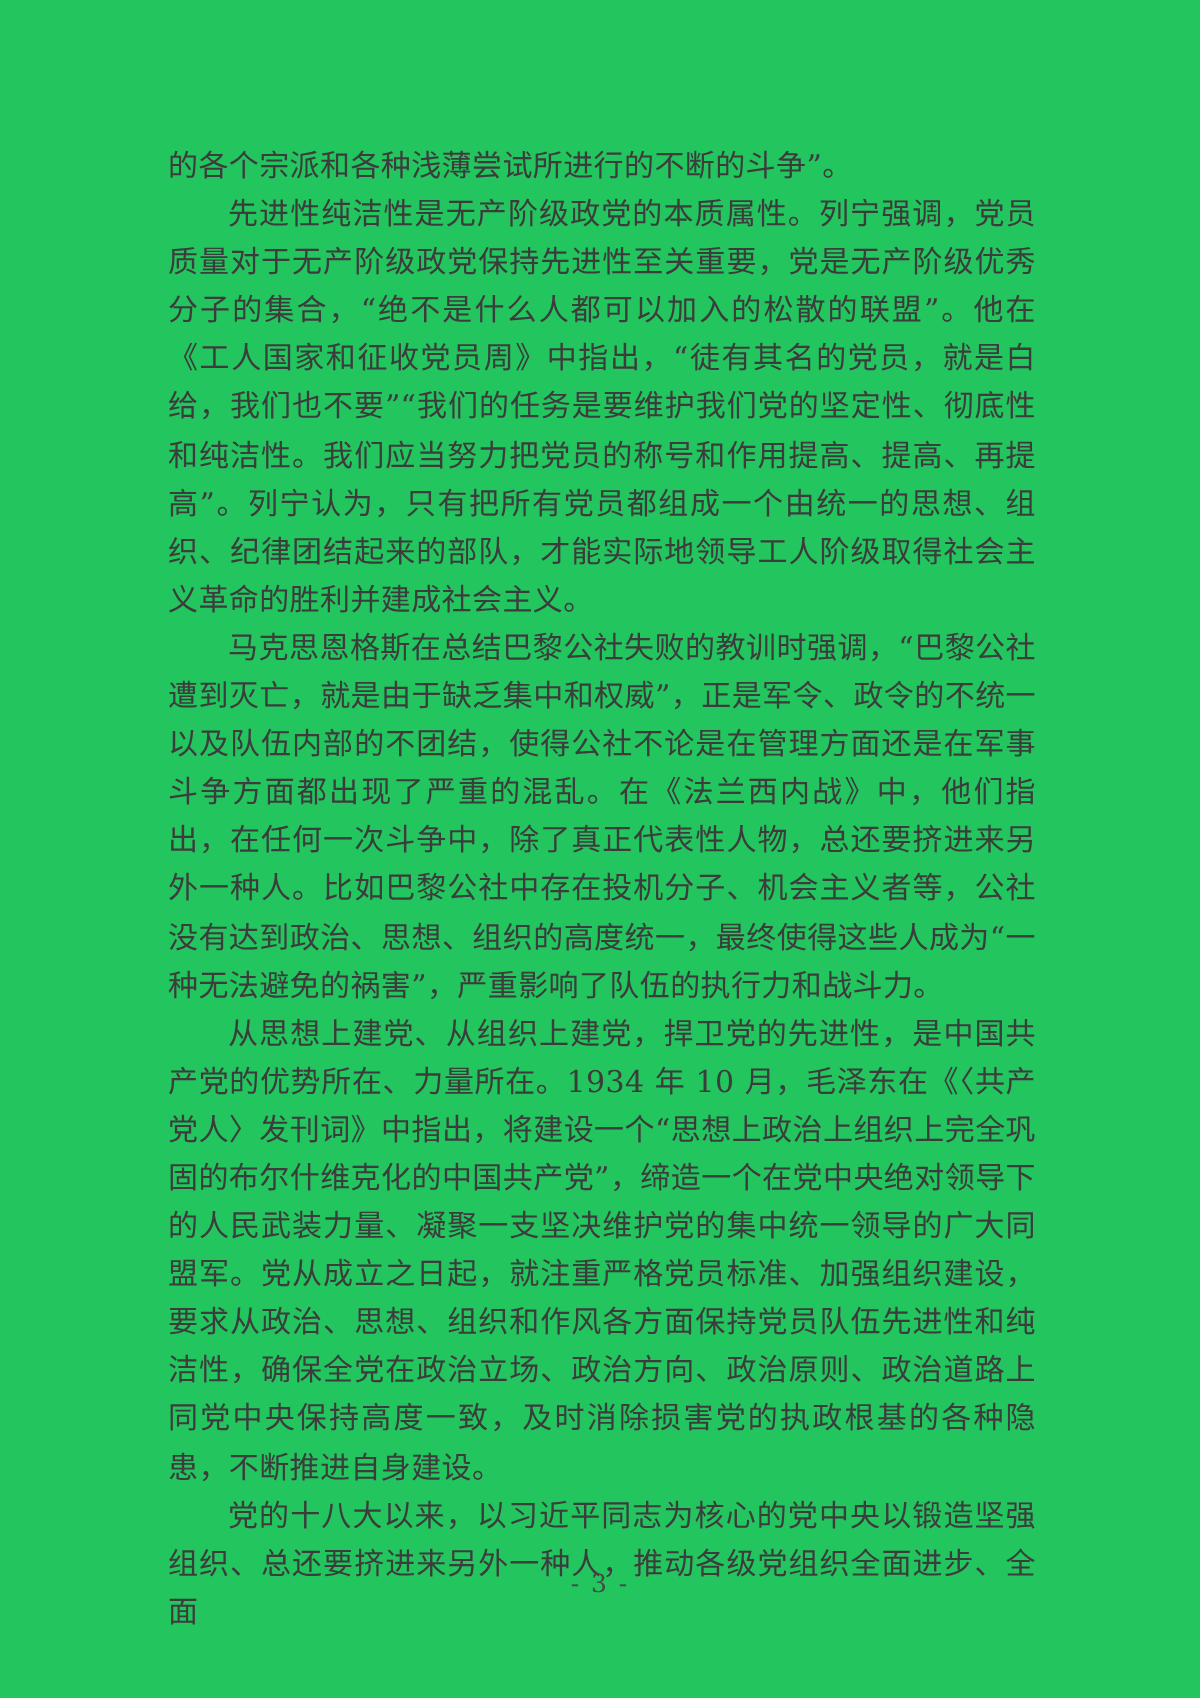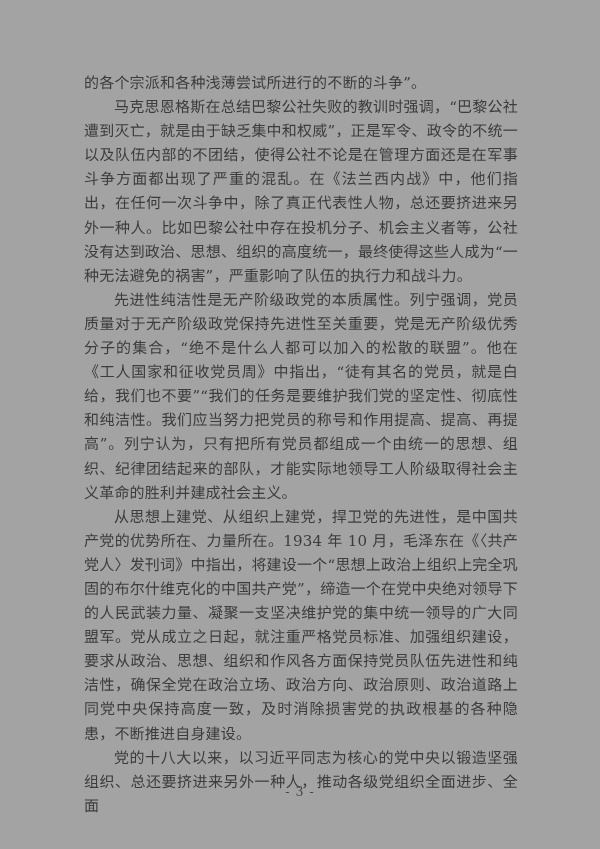--- a/index.html
+++ b/index.html
@@ -4,21 +4,21 @@
 <style>
   html, body {
     margin: 0;
     padding: 0;
     background: #ffffff;
   }
   .page {
     position: relative;
     width: 600px;
     height: 849px;
-    background: #a3a3a3;
+    background: #22c55e;
     overflow: hidden;
     font-family: "DejaVu Serif", "Liberation Serif", serif;
     color: #3c3c3c;
   }
   .doc-body {
     position: absolute;
     left: 84px;
     top: 71px;
     width: 434px;
     font-size: 15px;
@@ -45,21 +45,21 @@
     color: #474747;
   }
 </style>
 </head>
 <body>
 
 <div class="page">
 
   <div class="doc-body">
     <p class="para">的各个宗派和各种浅薄尝试所进行的不断的斗争”。</p>
+    <p class="para indent">先进性纯洁性是无产阶级政党的本质属性。列宁强调，党员质量对于无产阶级政党保持先进性至关重要，党是无产阶级优秀分子的集合，“绝不是什么人都可以加入的松散的联盟”。他在《工人国家和征收党员周》中指出，“徒有其名的党员，就是白给，我们也不要”“我们的任务是要维护我们党的坚定性、彻底性和纯洁性。我们应当努力把党员的称号和作用提高、提高、再提高”。列宁认为，只有把所有党员都组成一个由统一的思想、组织、纪律团结起来的部队，才能实际地领导工人阶级取得社会主义革命的胜利并建成社会主义。</p>
     <p class="para indent">马克思恩格斯在总结巴黎公社失败的教训时强调，“巴黎公社遭到灭亡，就是由于缺乏集中和权威”，正是军令、政令的不统一以及队伍内部的不团结，使得公社不论是在管理方面还是在军事斗争方面都出现了严重的混乱。在《法兰西内战》中，他们指出，在任何一次斗争中，除了真正代表性人物，总还要挤进来另外一种人。比如巴黎公社中存在投机分子、机会主义者等，公社没有达到政治、思想、组织的高度统一，最终使得这些人成为“一种无法避免的祸害”，严重影响了队伍的执行力和战斗力。</p>
-    <p class="para indent">先进性纯洁性是无产阶级政党的本质属性。列宁强调，党员质量对于无产阶级政党保持先进性至关重要，党是无产阶级优秀分子的集合，“绝不是什么人都可以加入的松散的联盟”。他在《工人国家和征收党员周》中指出，“徒有其名的党员，就是白给，我们也不要”“我们的任务是要维护我们党的坚定性、彻底性和纯洁性。我们应当努力把党员的称号和作用提高、提高、再提高”。列宁认为，只有把所有党员都组成一个由统一的思想、组织、纪律团结起来的部队，才能实际地领导工人阶级取得社会主义革命的胜利并建成社会主义。</p>
     <p class="para indent">从思想上建党、从组织上建党，捍卫党的先进性，是中国共产党的优势所在、力量所在。1934 年 10 月，毛泽东在《〈共产党人〉发刊词》中指出，将建设一个“思想上政治上组织上完全巩固的布尔什维克化的中国共产党”，缔造一个在党中央绝对领导下的人民武装力量、凝聚一支坚决维护党的集中统一领导的广大同盟军。党从成立之日起，就注重严格党员标准、加强组织建设，要求从政治、思想、组织和作风各方面保持党员队伍先进性和纯洁性，确保全党在政治立场、政治方向、政治原则、政治道路上同党中央保持高度一致，及时消除损害党的执政根基的各种隐患，不断推进自身建设。</p>
     <p class="para indent">党的十八大以来，以习近平同志为核心的党中央以锻造坚强组织、总还要挤进来另外一种人，推动各级党组织全面进步、全面</p>
   </div>
 
   <div class="page-footer">- 3 -</div>
 
 </div>
 
 </body></html>

